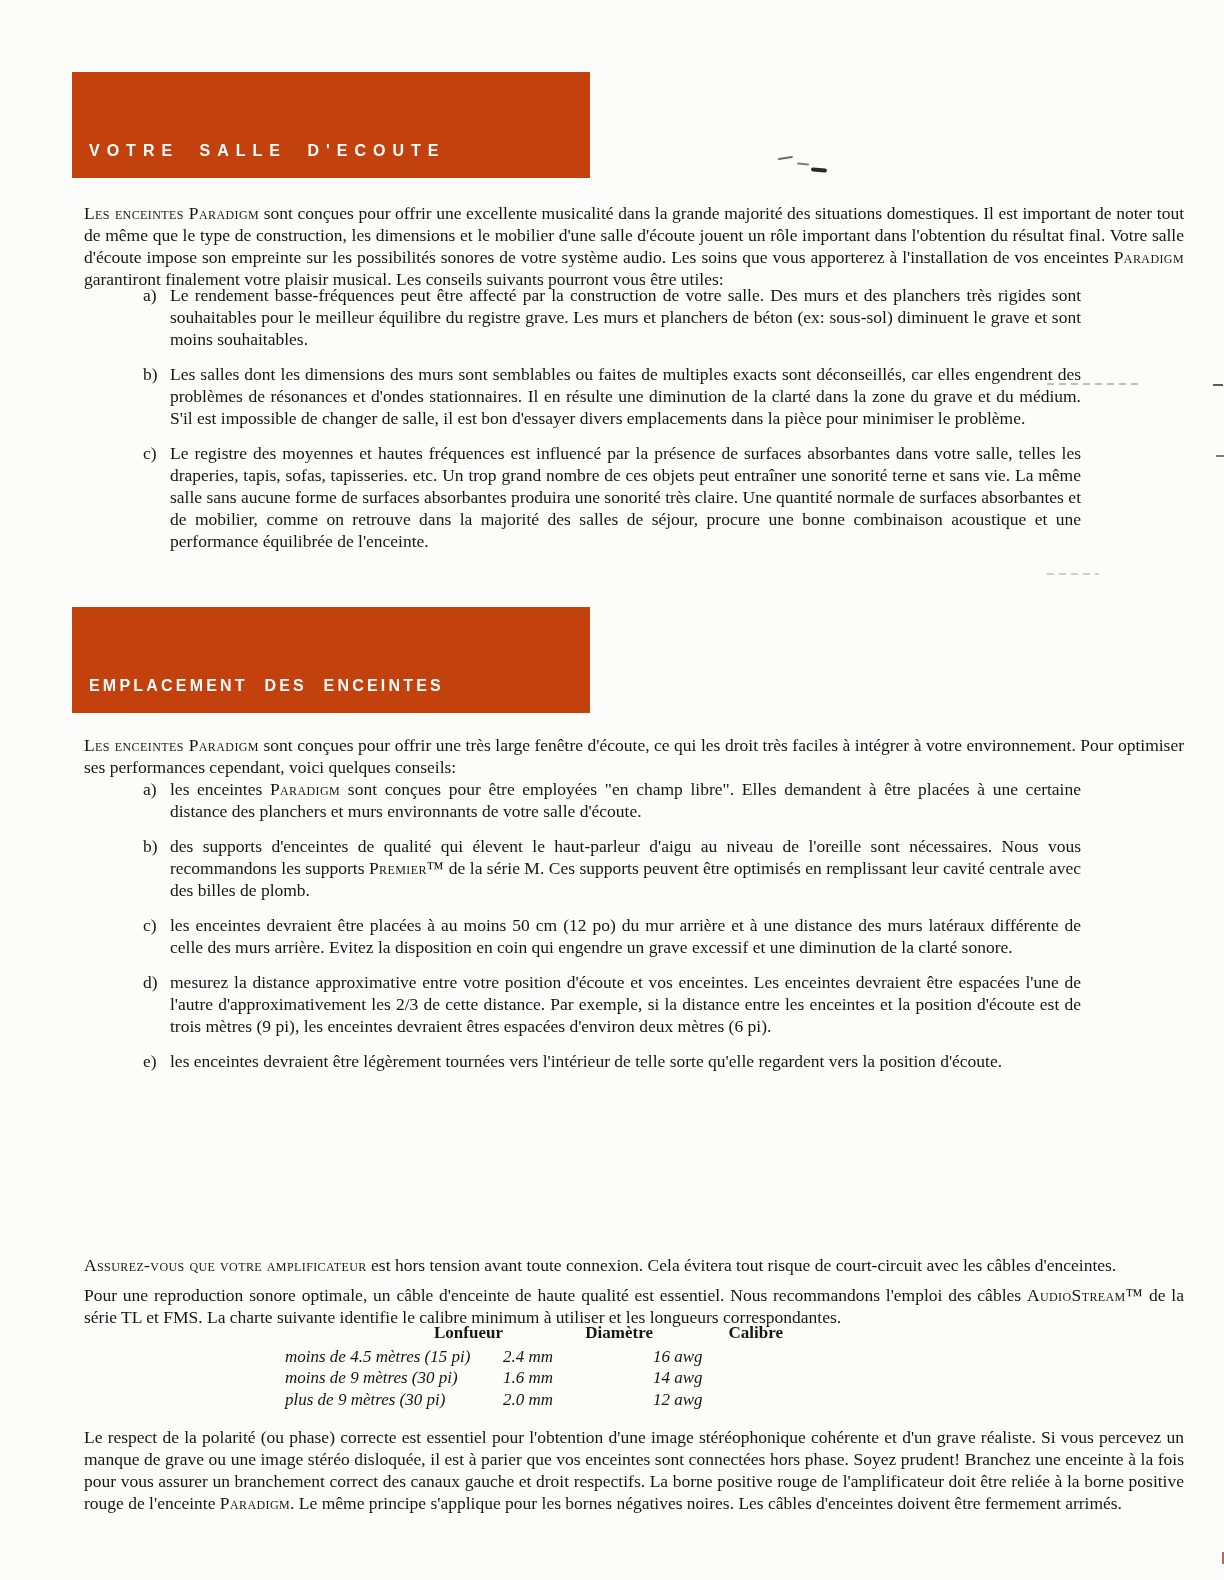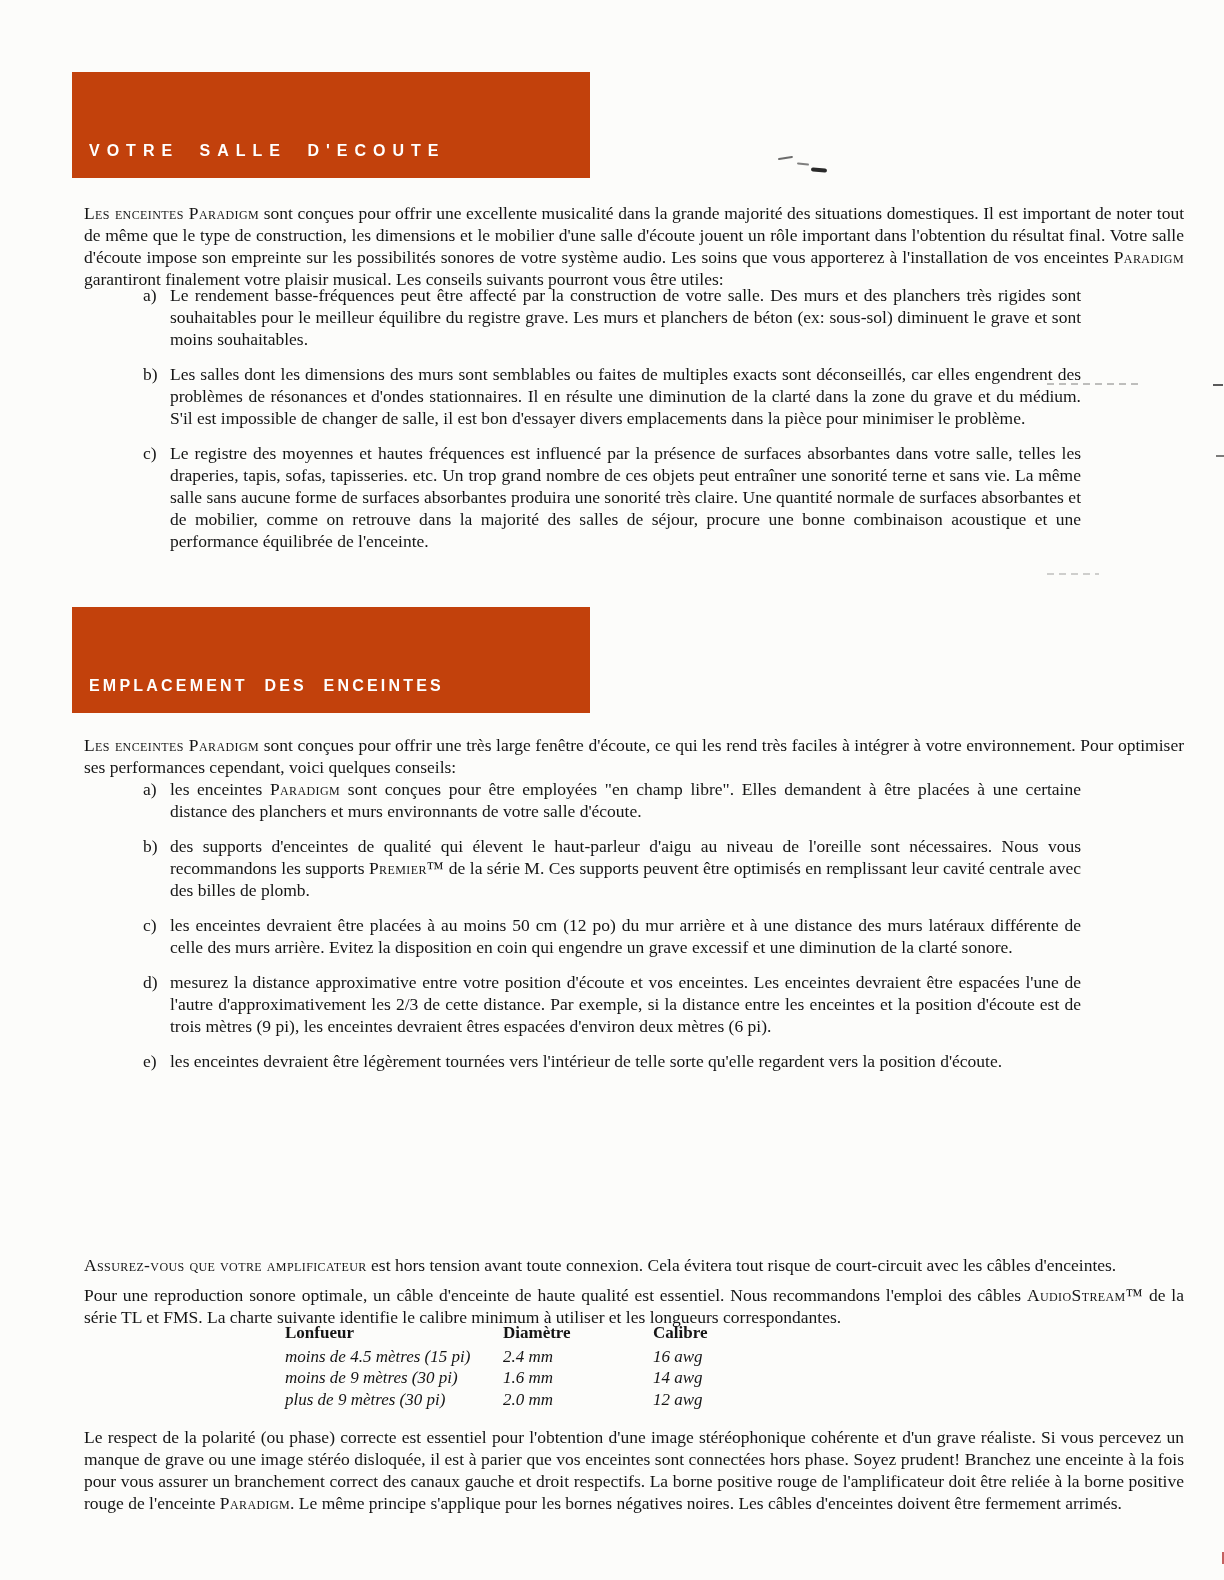--- a/index.html
+++ b/index.html
@@ -47,21 +47,21 @@
   .list-2{top:778px}
   .item{display:flex;margin-bottom:13px;font-size:17.5px;line-height:22px;}
   .marker{width:27px;flex:none;}
   .item-text{flex:1;text-align:justify;}
   
   .wire-table{
     position:absolute;left:285px;top:1322px;
     display:grid;grid-template-columns:218px 150px 130px;
     font-size:17px;line-height:21.5px;
   }
-  .th{font-weight:bold;padding-bottom:2px;}
+  .th{font-weight:bold;padding-bottom:2px;text-align:right;}
   .td{font-style:italic;}
   
   .artifact{position:absolute;}
   .smudge{background:#3c3c3c;border-radius:2px;}
   .sm-1{left:778px;top:157px;width:15px;height:2px;transform:rotate(-9deg);opacity:.75;}
   .sm-2{left:797px;top:163px;width:12px;height:2px;transform:rotate(7deg);opacity:.65;}
   .sm-3{left:811px;top:168px;width:16px;height:4px;transform:rotate(5deg);background:#2a2a2a;border-radius:3px;}
   .dash-line{
     height:2px;
     background:repeating-linear-gradient(90deg,#a9a9a7 0 7px,rgba(0,0,0,0) 7px 12px);
@@ -97,21 +97,21 @@
     <div class="item">
       <span class="marker">c)</span>
       <span class="item-text"><span>Le registre des moyennes et hautes fréquences est influencé par la présence de surfaces absorbantes dans votre salle, telles les draperies, tapis, sofas, tapisseries. etc. Un trop grand nombre de ces objets peut entraîner une sonorité terne et sans vie. La même salle sans aucune forme de surfaces absorbantes produira une sonorité très claire. Une quantité normale de surfaces absorbantes et de mobilier, comme on retrouve dans la majorité des salles de séjour, procure une bonne combinaison acoustique et une performance équilibrée de l'enceinte.</span></span>
     </div>
   </div>
 
   <div class="bar bar-2">
     <span class="bar-title t2">EMPLACEMENT DES ENCEINTES</span>
   </div>
 
-  <p class="para p-intro2"><span class="sc">Les enceintes Paradigm</span><span> sont conçues pour offrir une très large fenêtre d'écoute, ce qui les rend très faciles à intégrer à votre environnement. Pour optimiser ses performances cependant, voici quelques conseils:</span></p>
+  <p class="para p-intro2"><span class="sc">Les enceintes Paradigm</span><span> sont conçues pour offrir une très large fenêtre d'écoute, ce qui les droit très faciles à intégrer à votre environnement. Pour optimiser ses performances cependant, voici quelques conseils:</span></p>
 
   <div class="list list-2">
     <div class="item">
       <span class="marker">a)</span>
       <span class="item-text"><span>les enceintes </span><span class="sc">Paradigm</span><span> sont conçues pour être employées "en champ libre". Elles demandent à être placées à une certaine distance des planchers et murs environnants de votre salle d'écoute.</span></span>
     </div>
     <div class="item">
       <span class="marker">b)</span>
       <span class="item-text"><span>des supports d'enceintes de qualité qui élevent le haut-parleur d'aigu au niveau de l'oreille sont nécessaires. Nous vous recommandons les supports </span><span class="sc">Premier™</span><span> de la série M. Ces supports peuvent être optimisés en remplissant leur cavité centrale avec des billes de plomb.</span></span>
     </div>

